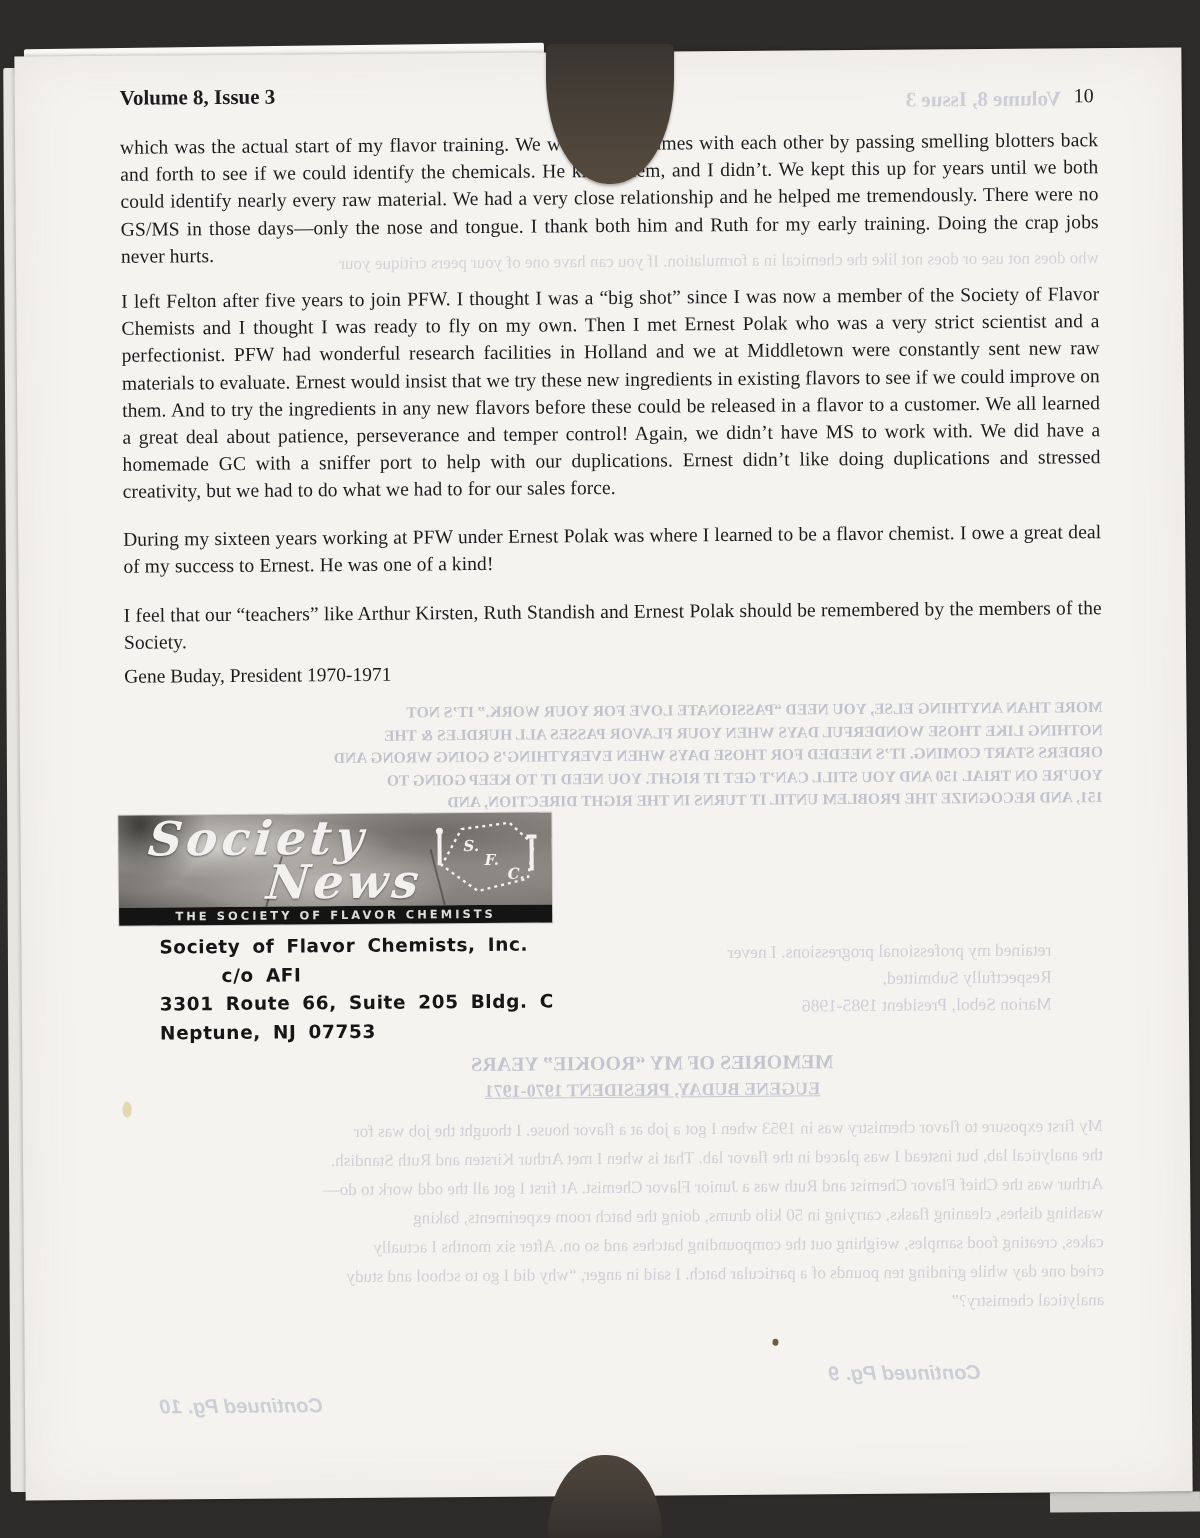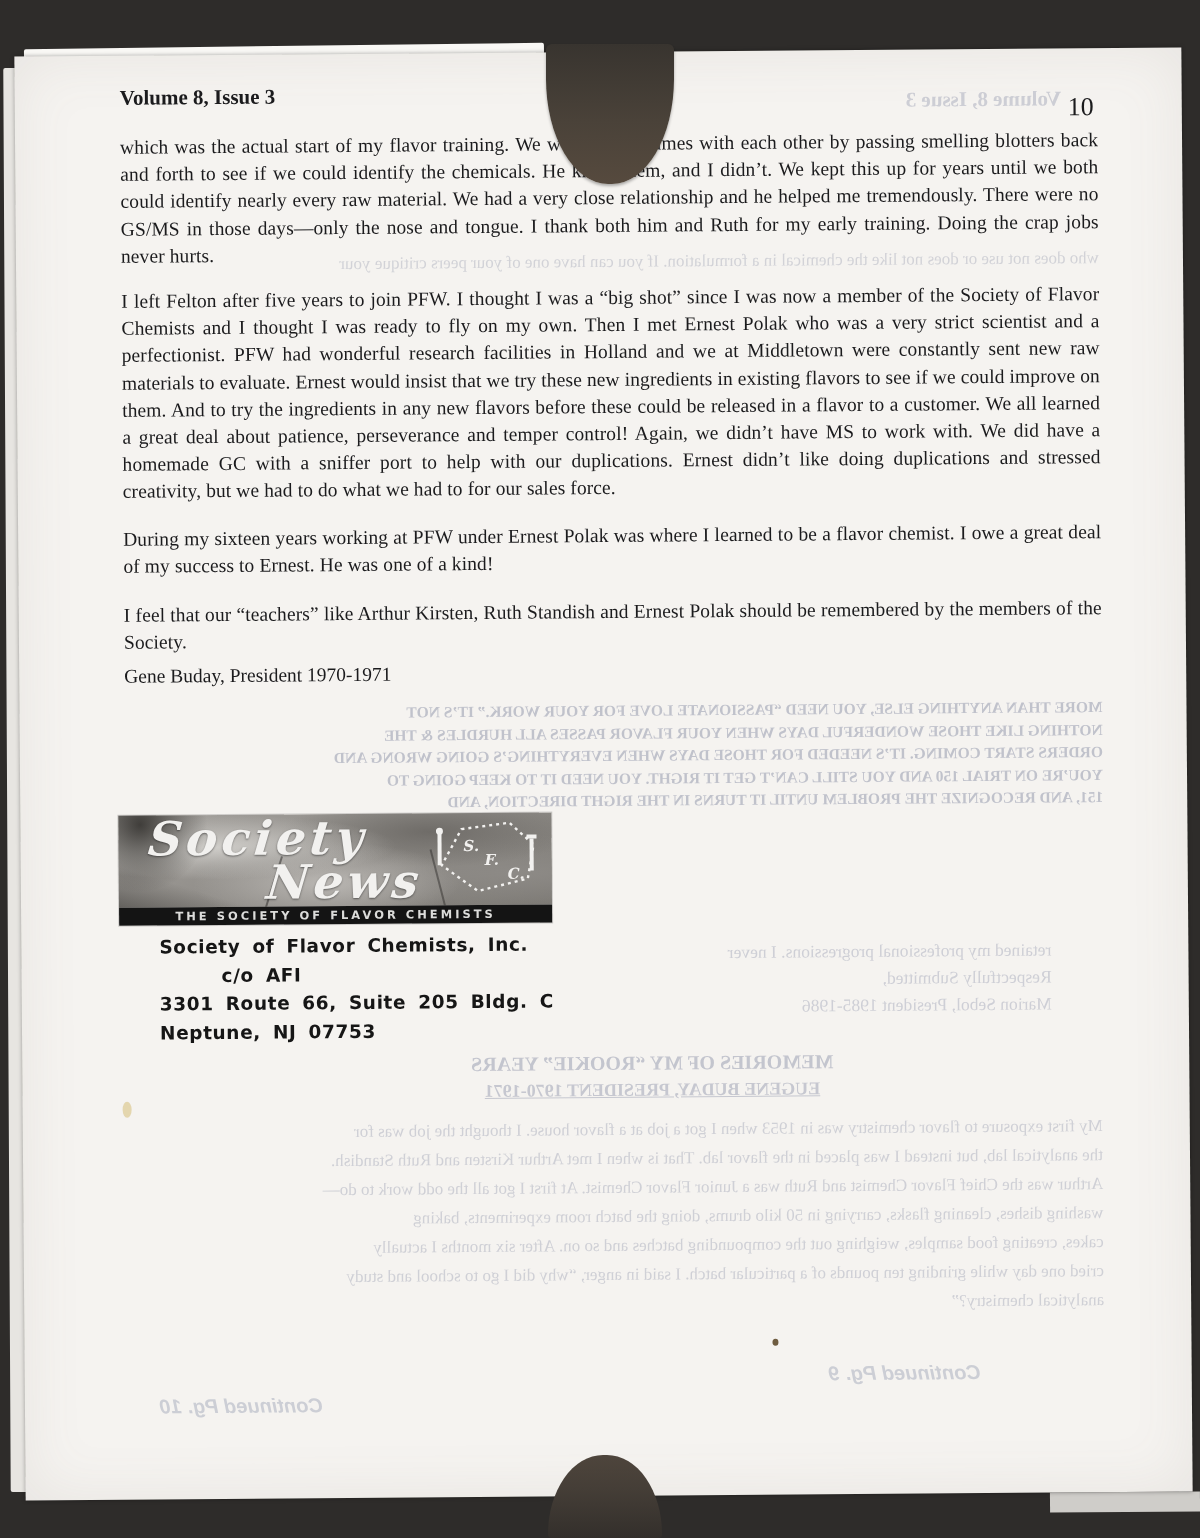--- a/index.html
+++ b/index.html
@@ -19,21 +19,21 @@
   .notch-top{position:absolute;left:546px;top:44px;width:128px;height:140px;
         background:linear-gradient(180deg,#38342f 0%,#4a4239 55%,#564a3e 100%);
         border-radius:6px 6px 62px 62px / 6px 6px 105px 105px;
         box-shadow:0 2px 3px rgba(0,0,0,0.3);}
   .notch-bottom{position:absolute;left:548px;top:1455px;width:114px;height:83px;
         background:linear-gradient(0deg,#332f2b 0%,#453e37 60%,#4e453c 100%);
         border-radius:57px 57px 4px 4px / 82px 82px 4px 4px;}
   
   .ink{color:#1b1b1d;}
   .hdr{position:absolute;left:105px;top:30px;font-size:21px;font-weight:bold;}
-  .pageno{position:absolute;right:88px;top:44px;font-size:26px;}
+  .pageno{position:absolute;right:88px;top:36px;font-size:20px;}
   .para{position:absolute;left:105px;width:978px;font-size:19.5px;line-height:27.2px;
         text-align:justify;letter-spacing:0.1px;}
   .sig{position:absolute;left:105px;font-size:19.5px;}
   
   .bleed{position:absolute;transform:scaleX(-1);color:rgba(125,132,158,0.38);
         pointer-events:none;}
   .bleed.caps{font-size:15.5px;font-weight:bold;line-height:22.5px;width:978px;left:105px;
         text-align:justify;color:rgba(118,126,152,0.42);}
   .bleed.scatter{font-size:17px;width:978px;left:105px;color:rgba(128,135,160,0.30);}
   .bleed.hdr-mirror{font-size:21px;font-weight:bold;color:rgba(125,132,158,0.33);}

